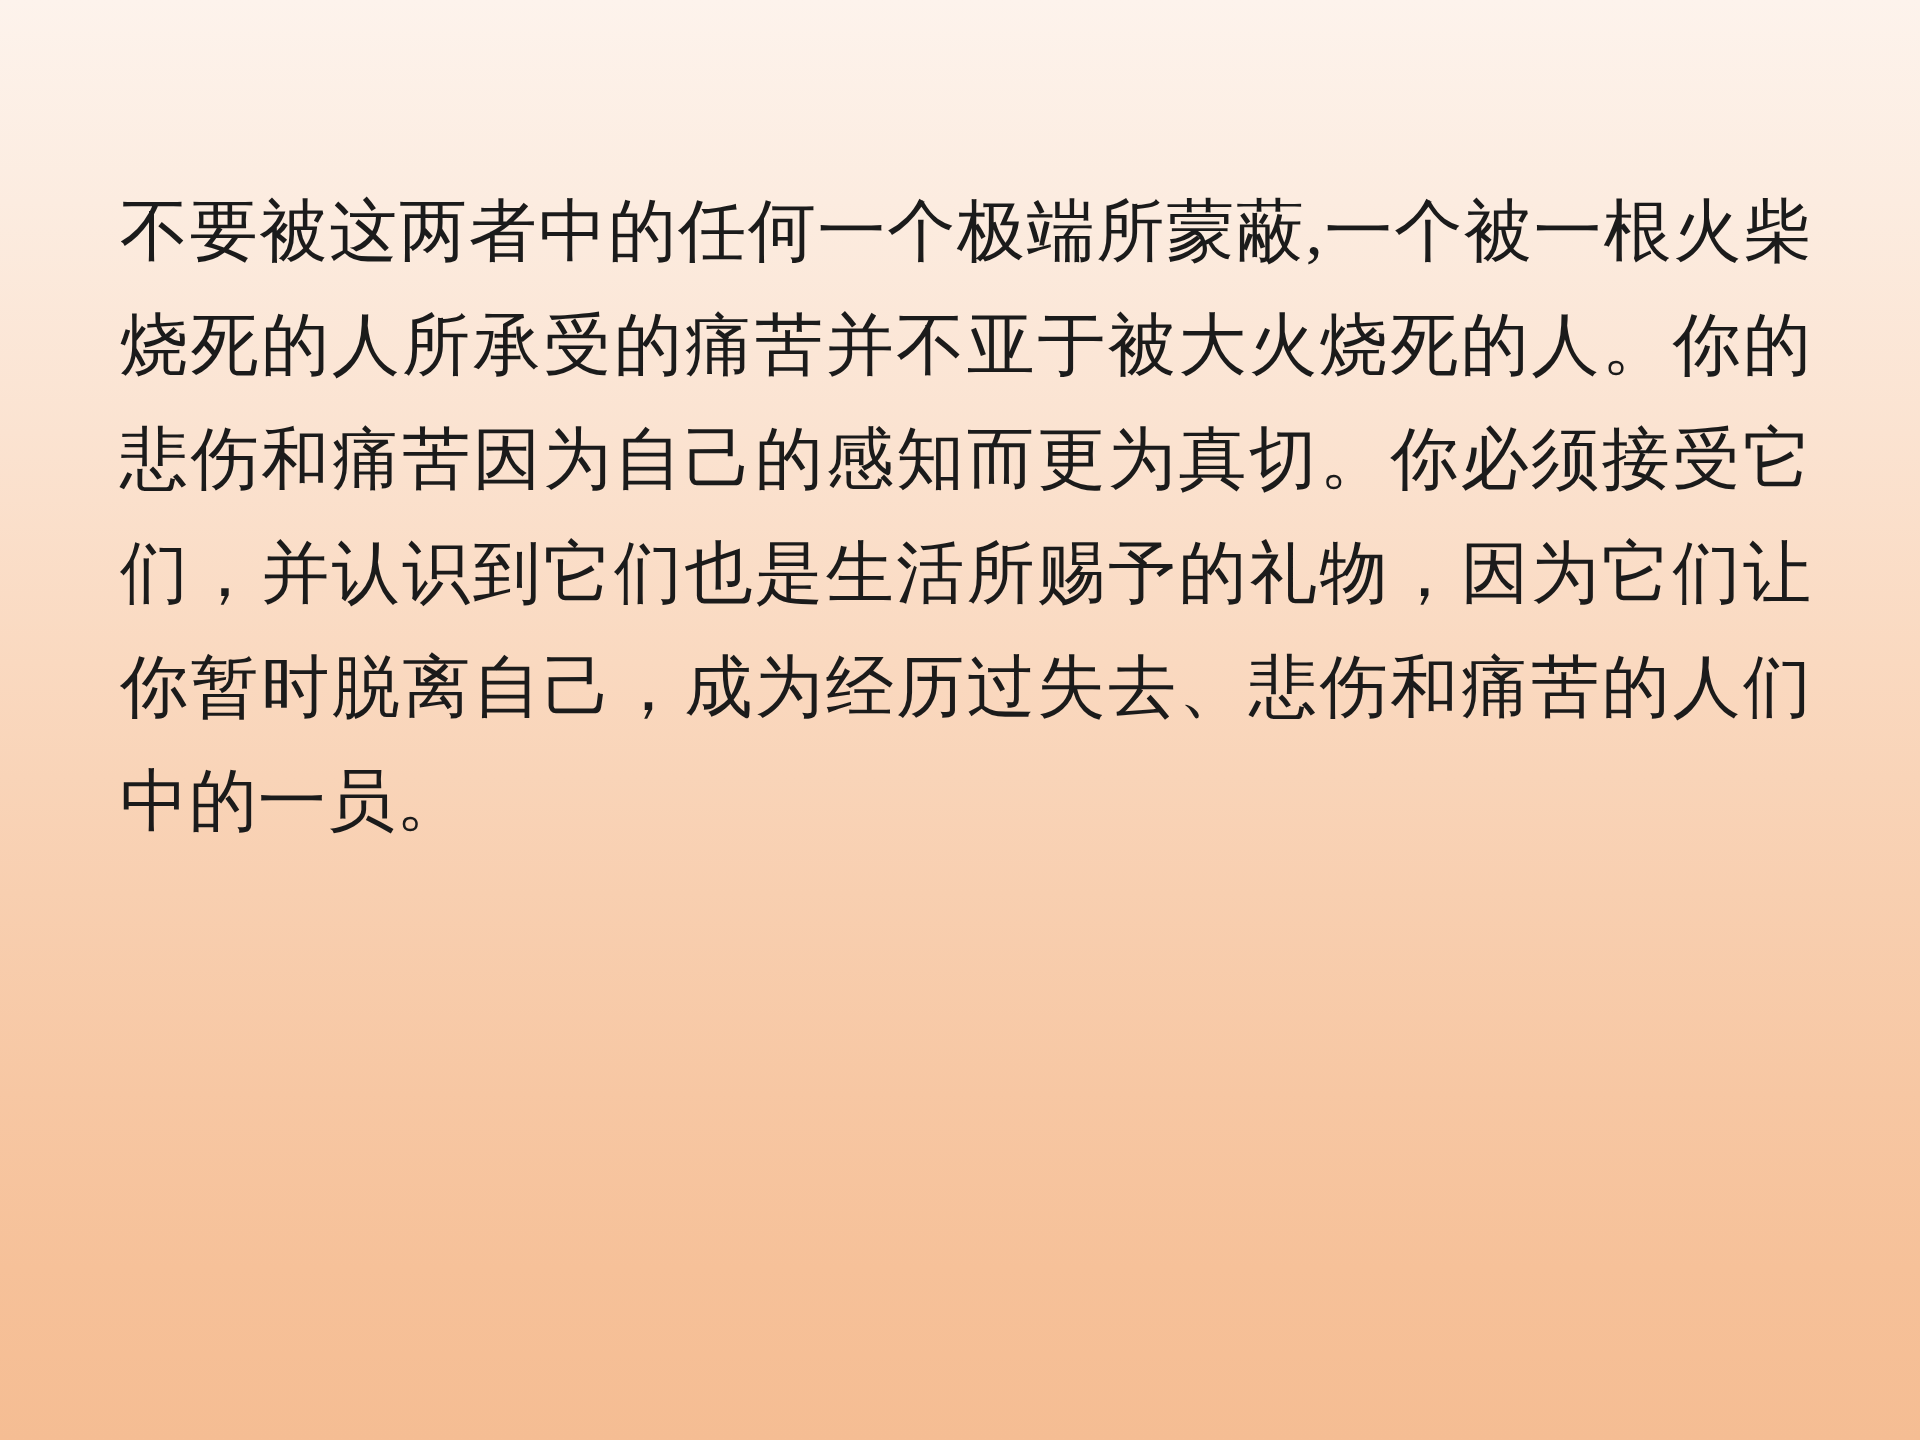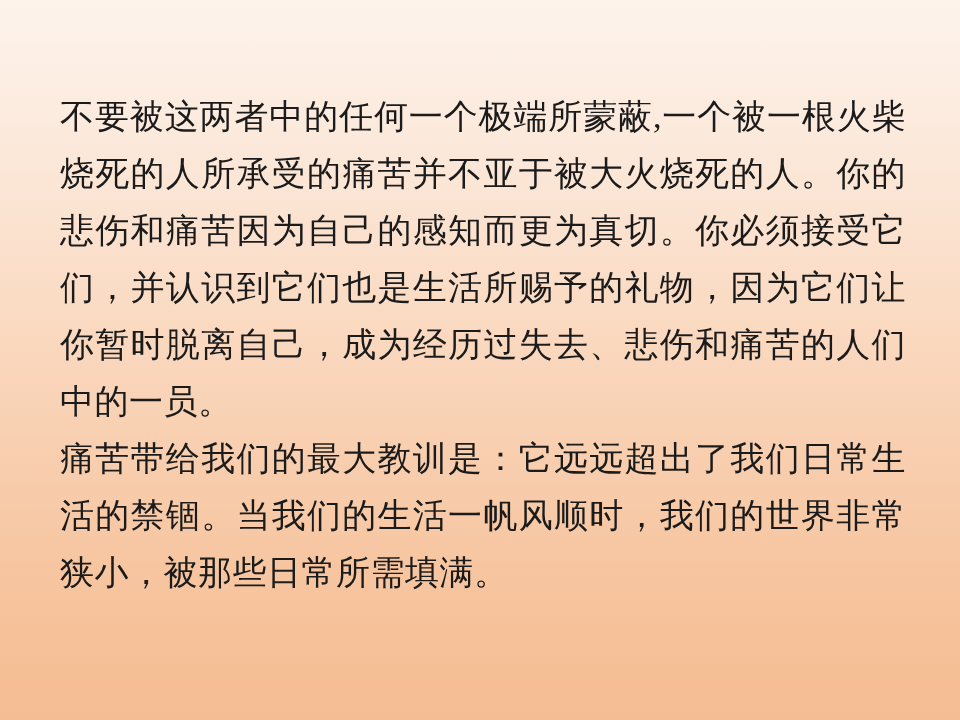--- a/index.html
+++ b/index.html
@@ -46,15 +46,14 @@
   .para + .para {
     margin-top: 0;
   }
 </style>
 </head>
 <body>
 
 <div class="slide">
   <div class="content">
     <p class="para">不要被这两者中的任何一个极端所蒙蔽,一个被一根火柴烧死的人所承受的痛苦并不亚于被大火烧死的人。你的悲伤和痛苦因为自己的感知而更为真切。你必须接受它们，并认识到它们也是生活所赐予的礼物，因为它们让你暂时脱离自己，成为经历过失去、悲伤和痛苦的人们中的一员。</p>
-    <p class="para">痛苦带给我们的最大教训是：它远远超出了我们日常生活的禁锢。当我们的生活一帆风顺时，我们的世界非常狭小，被那些日常所需填满。</p>
   </div>
 </div>
 
 </body></html>

